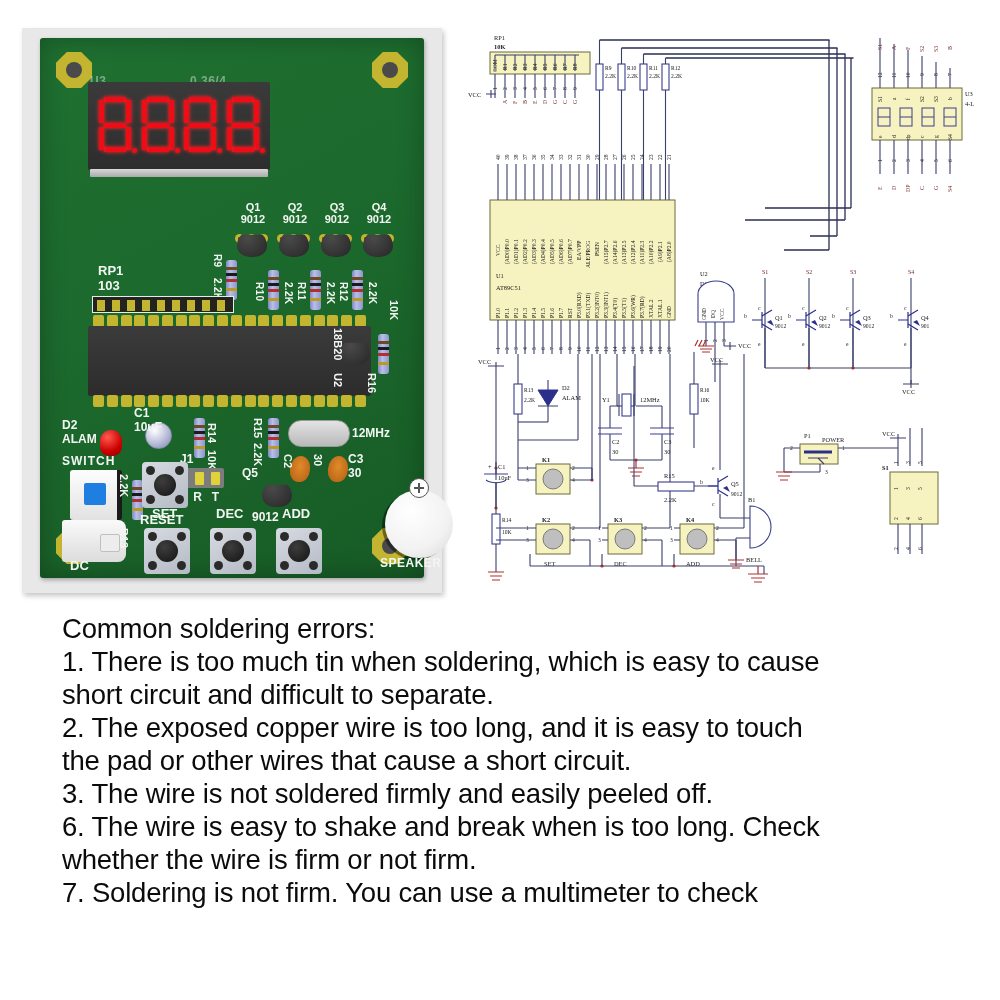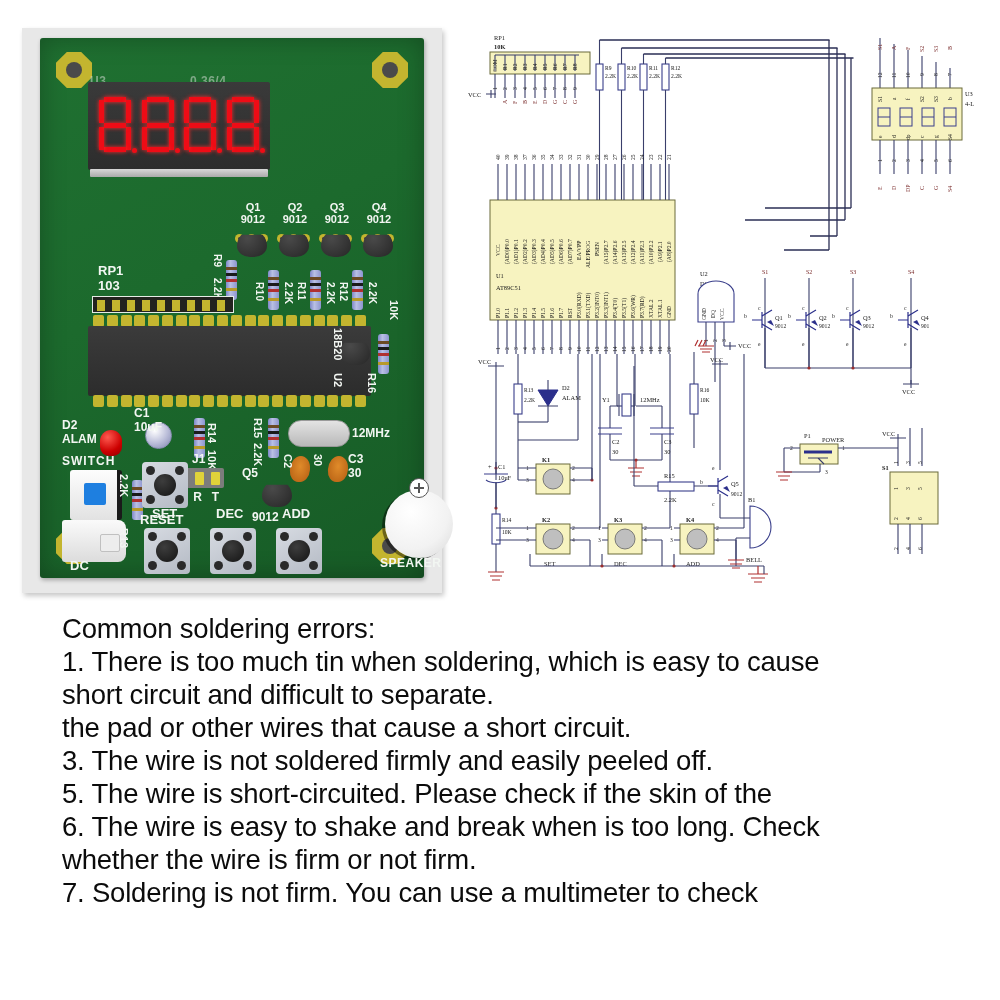--- a/index.html
+++ b/index.html
@@ -434,21 +434,21 @@
 
       <div class="res-v" style="left:92px;top:442px;">
         <i style="top:7px;background:#6b4a24"></i>
           <i style="top:13px;background:#1b1b1b"></i>
         <i style="top:19px;background:#b03030"></i>
           <i style="top:28px;background:#b89a2a"></i>
       </div>
       <div class="silk silk-v" style="left:78px;top:436px;font-size:11px;"><span>2.2K</span></div>
       <div class="silk silk-v" style="left:78px;top:490px;font-size:11px;"><span>R13</span></div>
 
-      <div class="silk" style="left:152px;top:414px;font-size:12px;">J1</div>
+      <div class="silk" style="left:140px;top:414px;font-size:12px;">J1</div>
       <div id="j1-body">
           <i></i>
           <i></i>
           <i></i>
           <i></i>
         </div>
       <div class="silk" style="left:118px;top:452px;font-size:12px;width:66px;display:flex;justify-content:space-around;">
         <span>-</span>
           <span>+</span>
           <span>R</span>
@@ -1041,20 +1041,20 @@
     </g>
 
   </svg>
   </div>
 </div>
 
 <div id="notes">
   <p>Common soldering errors:</p>
   <p>1. There is too much tin when soldering, which is easy to cause</p>
   <p>short circuit and difficult to separate.</p>
+  <p>2. The exposed copper wire is too long, and it is easy to touch</p>
   <p>the pad or other wires that cause a short circuit.</p>
   <p>3. The wire is not soldered firmly and easily peeled off.</p>
-  <p>5. The wire is short-circuited. Please check if the skin of the</p>
   <p>6. The wire is easy to shake and break when is too long. Check</p>
   <p>whether the wire is firm or not firm.</p>
   <p>7. Soldering is not firm. You can use a multimeter to check</p>
 
 </div>
 
 </body></html>

